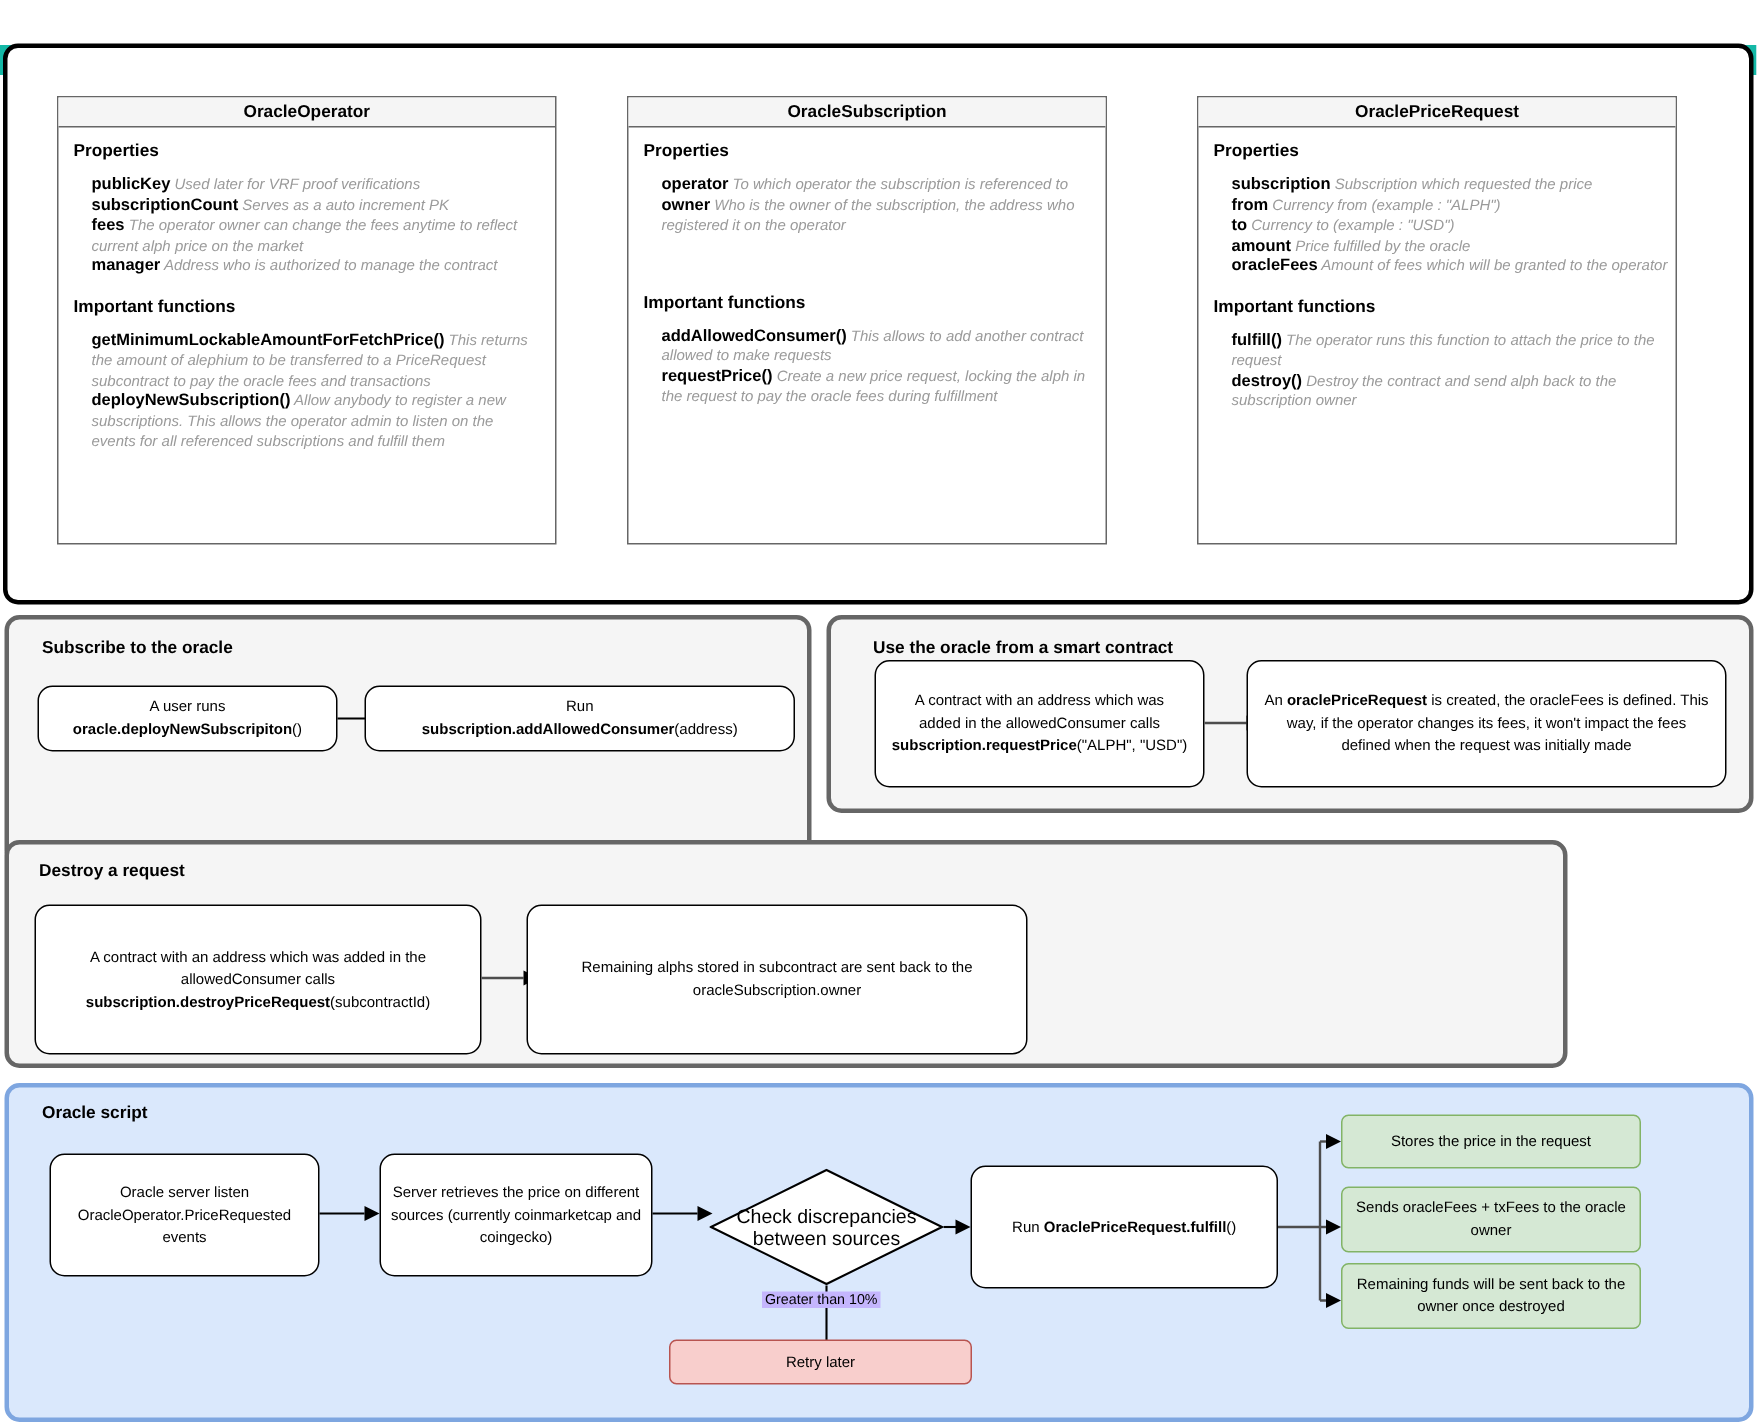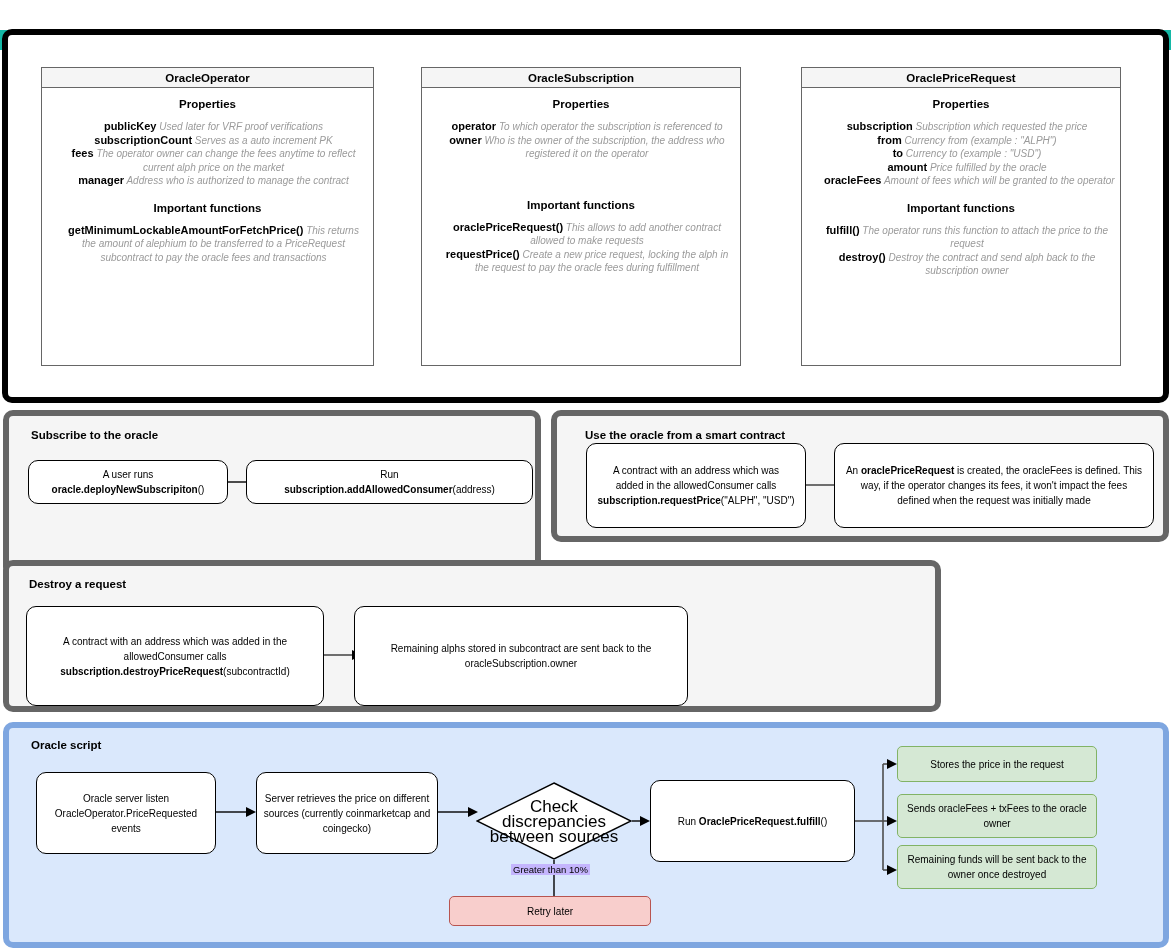--- a/index.html
+++ b/index.html
@@ -13,38 +13,38 @@
 
   
   .titlebar {
     position: absolute; left: 0; top: 0; width: 1171px; height: 20px;
     background: #dae8fc; border: 7px solid #14b8a6;
     display: flex; align-items: center; justify-content: center;
     font-size: 11px; color: #000; margin-top: 30px;
   }
 
   
-  .panel { position: absolute; border: 6px solid #f9a8d4; border-radius: 10px; }
+  .panel { position: absolute; border: 3px solid #f9a8d4; border-radius: 10px; }
   .panel.gray  { background: #f5f5f5; border-color: #666666; }
   .panel.blue  { background: #dae8fc; border-color: #7ea6e0; }
   .panel.white { background: #ffffff; border-color: #000000; }
 
   .panel-title {
     position: absolute; font-size: 11.5px; font-weight: bold; color: #000;
     white-space: nowrap;
   }
 
   
   .card { position: absolute; background: #ffffff; border: 1px solid #666666; }
   .card-head {
     height: 20px; background: #f5f5f5; border-bottom: 1px solid #666666;
     display: flex; align-items: center; justify-content: center;
     font-size: 11.5px; font-weight: bold; color: #000;
   }
-  .card-body { padding: 10px 10px 8px 10px; text-align: center; }
+  .card-body { padding: 10px 10px 8px 10px; }
   .section-title { font-size: 11.5px; font-weight: bold; color: #000; margin-bottom: 10px; }
   .entries { padding-left: 12px; }
   .entry { font-size: 10px; line-height: 13.5px; color: #9a9a9a; font-style: italic; }
   .entry b { color: #000000; font-style: normal; font-weight: bold; font-size: 11px; }
   .gap { height: 38px; }
   .gap-sm { height: 14px; }
 
   
   .node {
     position: absolute; background: #ffffff; border: 1px solid #000000;
@@ -54,21 +54,21 @@
   }
   .node.green { background: #d5e8d4; border-color: #82b366; border-radius: 5px; }
   .node.pink  { background: #f8cecc; border-color: #b85450; border-radius: 5px; }
   .node b { font-weight: bold; }
 
   
   .diamond { position: absolute; }
   .diamond .dlabel {
     position: absolute; left: 0; top: 50%; width: 100%;
     transform: translateY(-50%);
-    text-align: center; font-size: 17px; line-height: 15px; color: #000;
+    text-align: center; font-size: 13px; line-height: 15px; color: #000;
   }
 
   
   .conn { position: absolute; overflow: visible; }
   .edge-label {
     position: absolute; background: #c4b5fd; font-size: 9.5px; color: #000;
     padding: 0 2px; white-space: nowrap;
   }
 </style>
 </head>
@@ -89,36 +89,37 @@
         <div class="entries">
           <div class="entry"><b>publicKey</b> <span>Used later for VRF proof verifications</span></div>
           <div class="entry"><b>subscriptionCount</b> <span>Serves as a auto increment PK</span></div>
           <div class="entry"><b>fees</b> <span>The operator owner can change the fees anytime to reflect current alph price on the market</span></div>
           <div class="entry"><b>manager</b> <span>Address who is authorized to manage the contract</span></div>
         </div>
         <div class="gap-sm"></div>
         <div class="section-title">Important functions</div>
         <div class="entries">
           <div class="entry"><b>getMinimumLockableAmountForFetchPrice()</b> <span>This returns the amount of alephium to be transferred to a PriceRequest subcontract to pay the oracle fees and transactions</span></div>
+          <div class="entry"><b>deployNewSubscription()</b> <span>Allow anybody to register a new subscriptions. This allows the operator admin to listen on the events for all referenced subscriptions and fulfill them</span></div>
         </div>
       </div>
     </div>
 
     <div class="card" style="left:413px; top:32px; width:320px; height:299px;">
       <div class="card-head">OracleSubscription</div>
       <div class="card-body">
         <div class="section-title">Properties</div>
         <div class="entries">
           <div class="entry"><b>operator</b> <span>To which operator the subscription is referenced to</span></div>
           <div class="entry"><b>owner</b> <span>Who is the owner of the subscription, the address who registered it on the operator</span></div>
         </div>
         <div class="gap"></div>
         <div class="section-title">Important functions</div>
         <div class="entries">
-          <div class="entry"><b>oraclePriceRequest()</b> <span>This allows to add another contract allowed to make requests</span></div>
+          <div class="entry"><b>addAllowedConsumer()</b> <span>This allows to add another contract allowed to make requests</span></div>
           <div class="entry"><b>requestPrice()</b> <span>Create a new price request, locking the alph in the request to pay the oracle fees during fulfillment</span></div>
         </div>
       </div>
     </div>
 
     <div class="card" style="left:793px; top:32px; width:320px; height:299px;">
       <div class="card-head">OraclePriceRequest</div>
       <div class="card-body">
         <div class="section-title">Properties</div>
         <div class="entries" style="white-space:nowrap;">
@@ -177,21 +178,21 @@
       <polygon points="28,5 38,10 28,15" fill="#000"></polygon>
     </svg>
 
     <div class="node" style="left:277px; top:27px; width:320px; height:85px; padding:4px 10px;">
       <div>
         <span>An </span><b>oraclePriceRequest</b><span> is created, the oracleFees is defined. This way, if the operator changes its fees, it won't impact the fees defined when the request was initially made</span>
       </div>
     </div>
   </div>
 
-  <div class="panel gray" style="left:3px; top:560px; width:938px; height:152px;">
+  <div class="panel gray" style="left:3px; top:560px; width:1042px; height:152px;">
     <div class="panel-title" style="left:20px; top:12px;">Destroy a request</div>
 
     <div class="node" style="left:17px; top:40px; width:298px; height:100px; padding:4px 26px;">
       <div>
         <span>A contract with an address which was added in the allowedConsumer calls</span><br>
         <b>subscription.destroyPriceRequest</b><span>(subcontractId)</span>
       </div>
     </div>
 
     <svg class="conn" style="left:315px; top:79px; width:40px; height:22px;">

